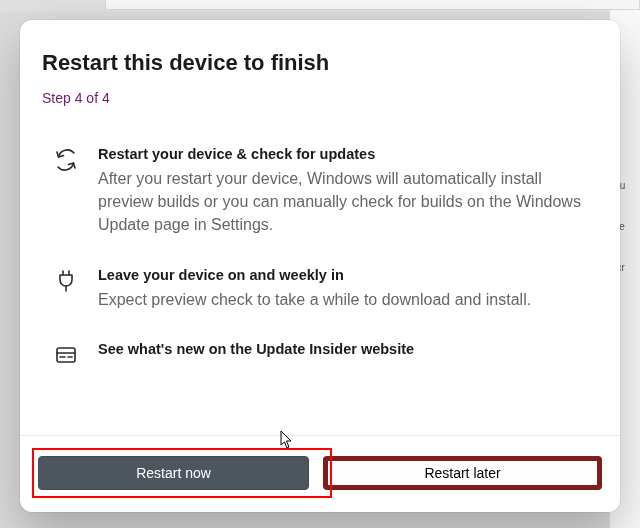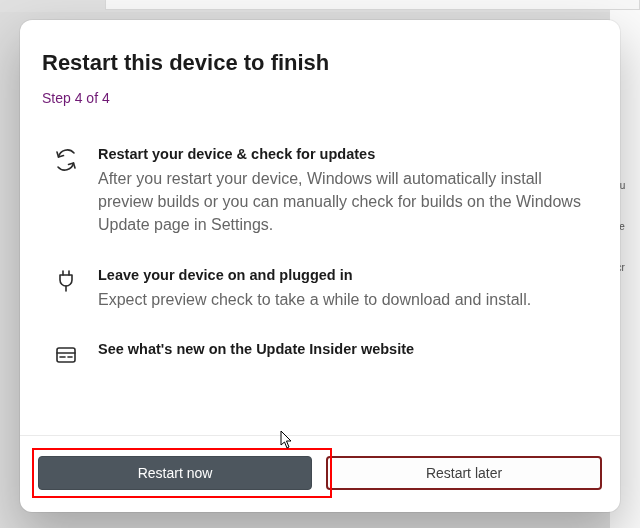--- a/index.html
+++ b/index.html
@@ -105,23 +105,23 @@
     .btn {
       flex: 1;
       height: 34px;
       border-radius: 4px;
       font-size: 14px;
       font-family: inherit;
       cursor: pointer;
       display: flex;
       align-items: center;
       justify-content: center;
-      border: 2px solid #7f1d1d;
+      border: 5px solid #7f1d1d;
       background: #fdfdfd;
-      color: #404040;
+      color: #000000;
     }
     .btn.primary {
       background: #4d565e;
       border: 1px solid #424a51;
       color: #ffffff;
     }
     .highlight {
       position: absolute;
       left: 12px;
       top: 12px;
@@ -174,21 +174,21 @@
     <div class="item">
       <div class="iconwrap">
         <svg viewBox="0 0 24 24">
           <path d="M9 2 L9 6"></path>
           <path d="M15 2 L15 6"></path>
           <path d="M6 6 L18 6 L18 11 A6 6 0 0 1 12 17 A6 6 0 0 1 6 11 Z"></path>
           <path d="M12 17 L12 22"></path>
         </svg>
       </div>
       <div class="text">
-        <h2>Leave your device on and plugged in</h2>
+        <h2>Leave your device on and weekly in</h2>
         <p>Expect preview check to take a while to download and install.</p>
       </div>
     </div>
 
     <div class="item">
       <div class="iconwrap">
         <svg viewBox="0 0 24 24">
           <rect x="3" y="5" width="18" height="14" rx="2"></rect>
           <line x1="3" y1="10" x2="21" y2="10"></line>
           <line x1="6" y1="14" x2="11" y2="14"></line>

